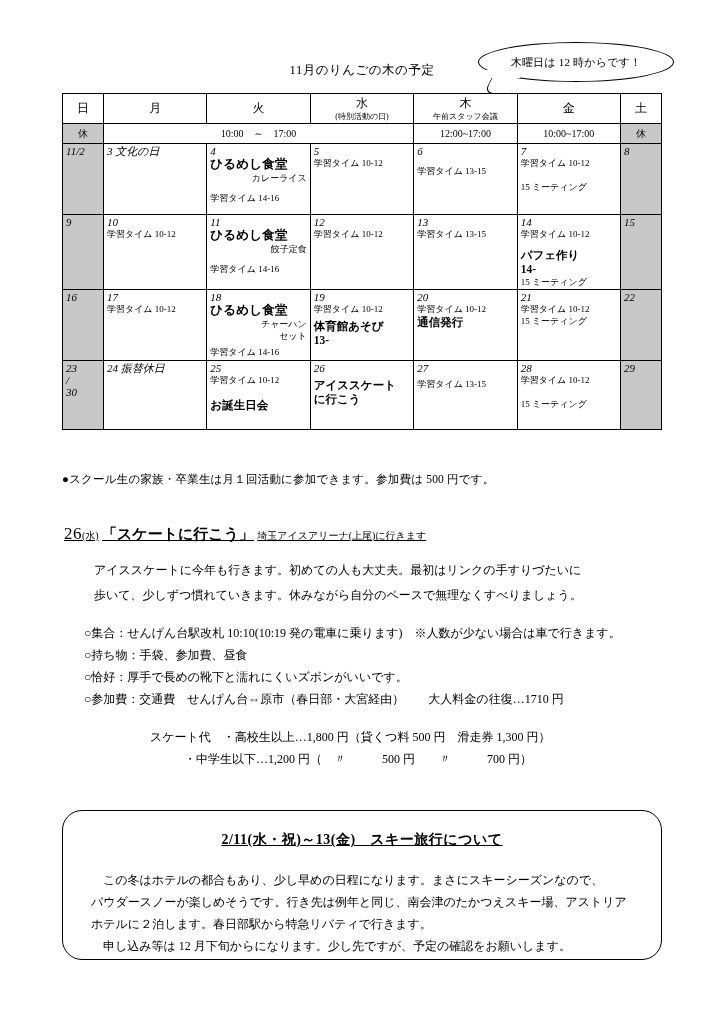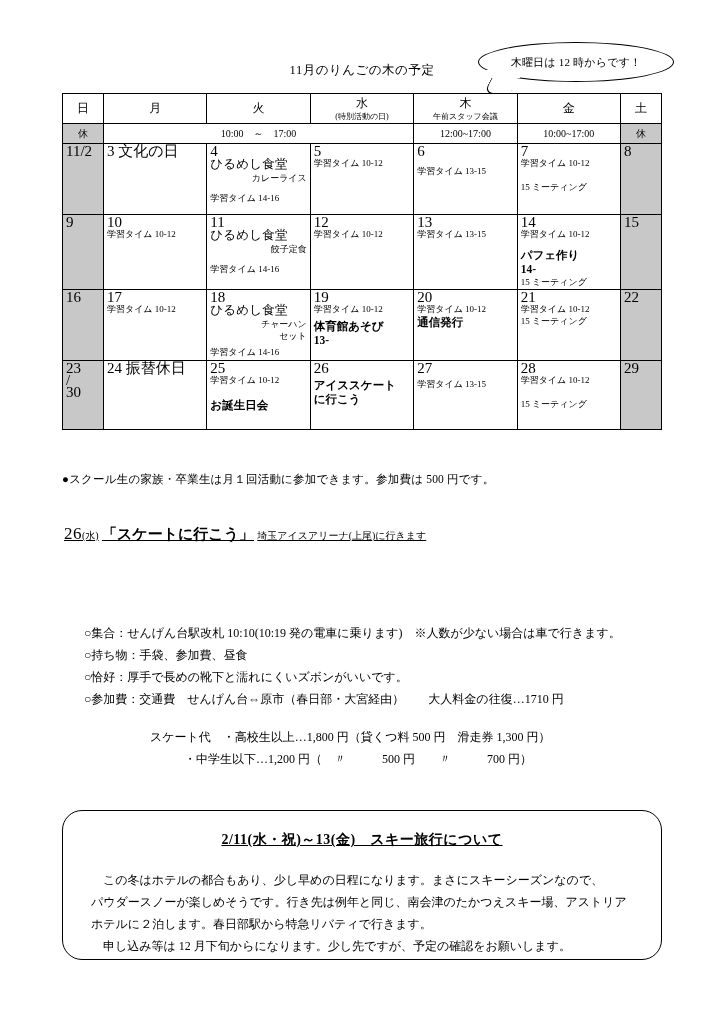--- a/index.html
+++ b/index.html
@@ -117,30 +117,31 @@
     background: #c8c8c8;
   }
   td.daycell {
     height: 68px;
     position: relative;
   }
   td.daycell.short {
     height: 66px;
   }
   .dnum {
-    font-size: 15px;
+    font-size: 11px;
     line-height: 12px;
+    font-style: italic;
   }
   .ev {
     font-size: 9px;
     line-height: 12px;
   }
   .ev.big {
     font-size: 12.5px;
-    font-weight: normal;
+    font-weight: bold;
     line-height: 15px;
     letter-spacing: 0.2px;
   }
   .ev.mid {
     font-size: 11.5px;
     font-weight: bold;
     line-height: 14px;
   }
   .ev.right {
     text-align: right;
@@ -425,20 +426,24 @@
   </table>
 
   <div class="note">●スクール生の家族・卒業生は月１回活動に参加できます。参加費は 500 円です。</div>
 
   <div class="sec1-head">
     <span class="num">26</span><span class="sub">(水)</span>
     <span class="qt">「スケートに行こう」</span>
     <span class="sub">埼玉アイスアリーナ(上尾)に行きます</span>
   </div>
 
+  <div class="sec1-body">
+    <div>アイススケートに今年も行きます。初めての人も大丈夫。最初はリンクの手すりづたいに</div>
+    <div>歩いて、少しずつ慣れていきます。休みながら自分のペースで無理なくすべりましょう。</div>
+  </div>
 
   <div class="sec1-list">
     <div>○集合：せんげん台駅改札 10:10(10:19 発の電車に乗ります)　※人数が少ない場合は車で行きます。</div>
     <div>○持ち物：手袋、参加費、昼食</div>
     <div>○恰好：厚手で長めの靴下と濡れにくいズボンがいいです。</div>
     <div>○参加費：交通費　せんげん台⇔原市（春日部・大宮経由）　　大人料金の往復…1710 円</div>
     <div class="indent1">スケート代　・高校生以上…1,800 円（貸くつ料 500 円　滑走券 1,300 円）</div>
     <div class="indent2">・中学生以下…1,200 円（　〃　　　500 円　　〃　　　700 円）</div>
   </div>
 

